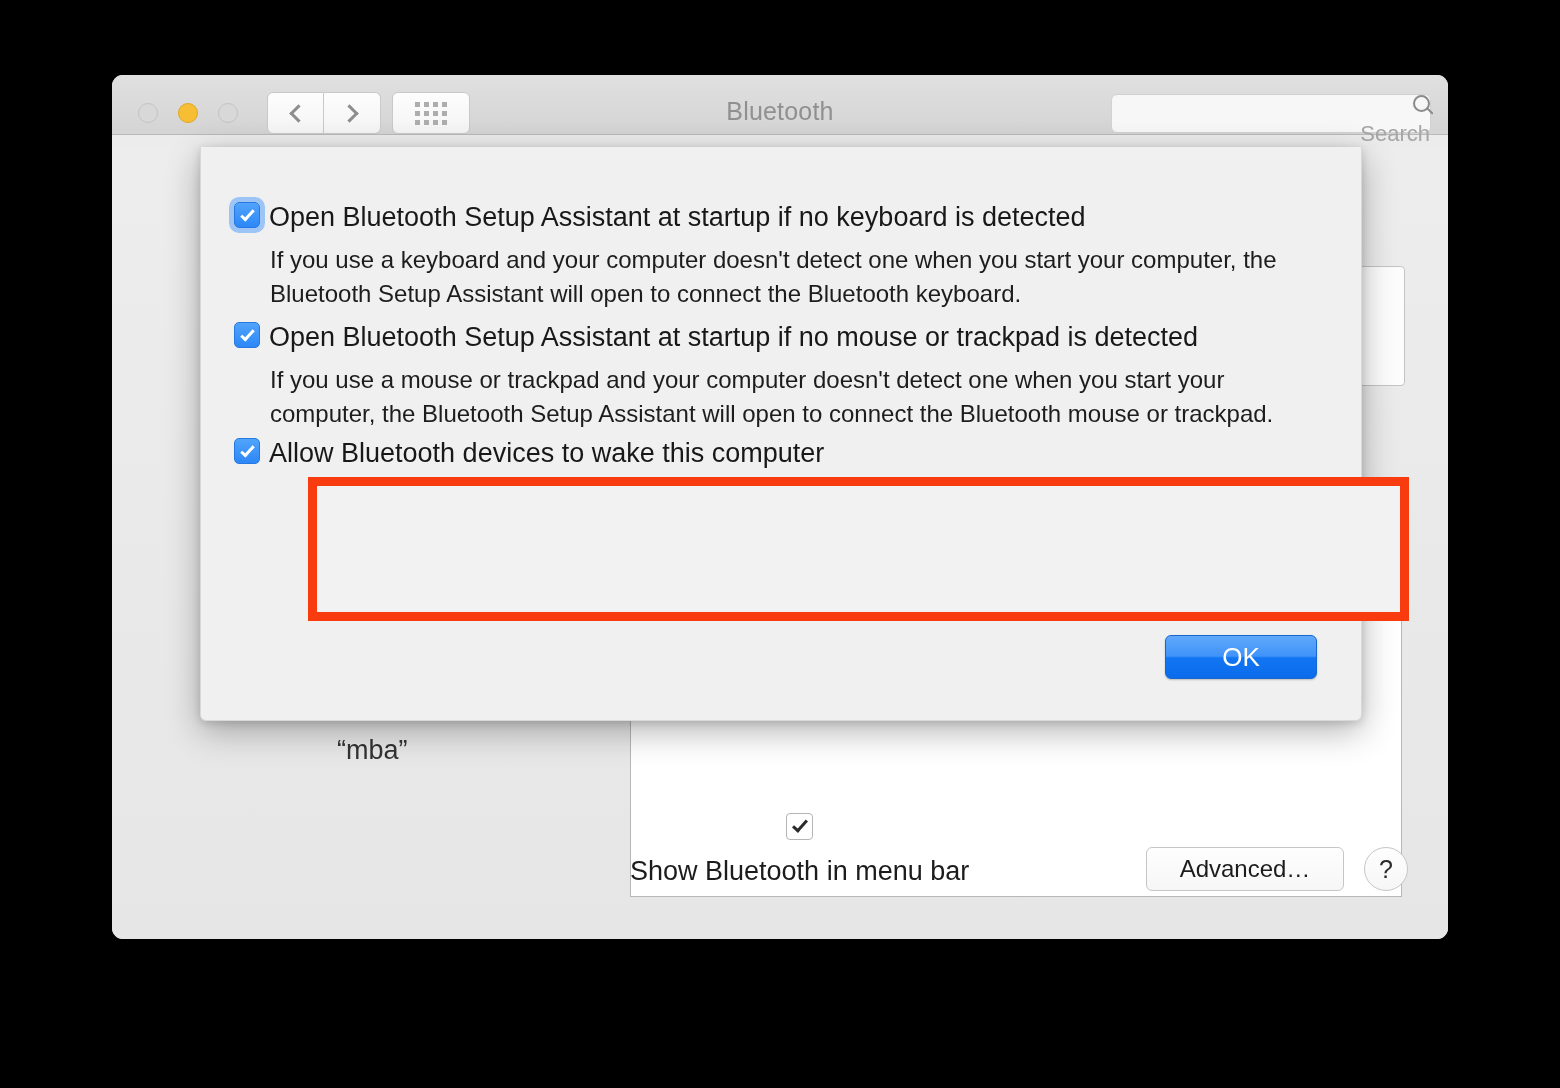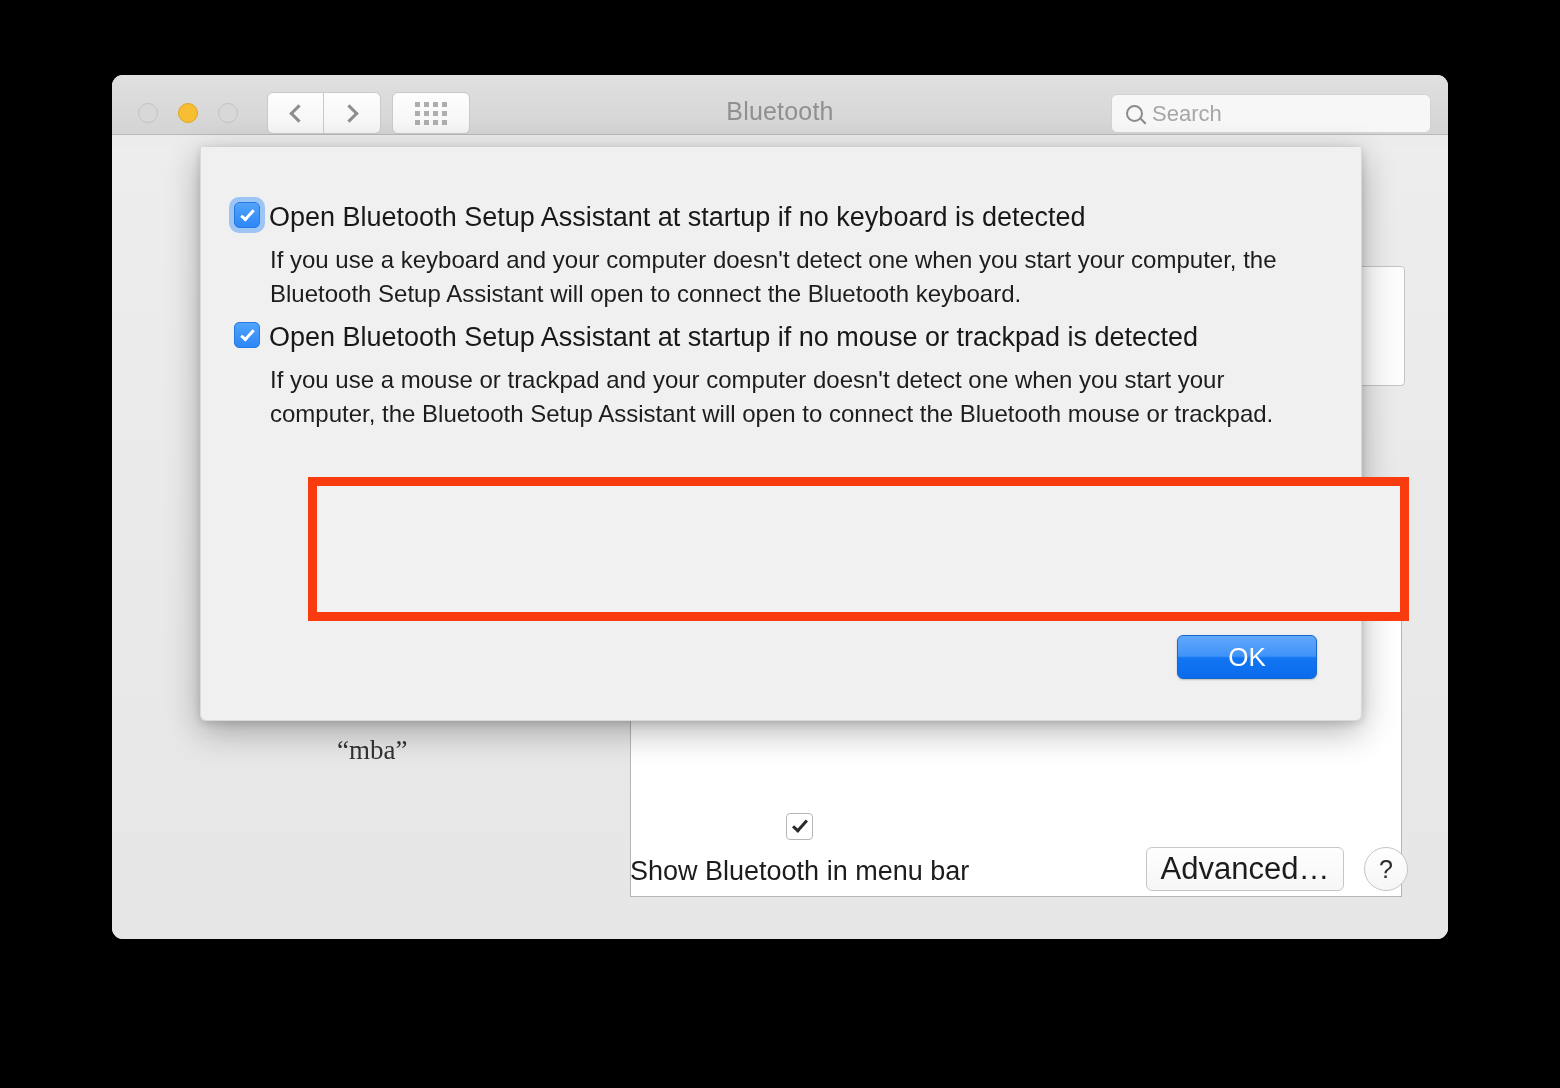--- a/index.html
+++ b/index.html
@@ -59,32 +59,32 @@
   .wintitle {
     position: absolute; left: 0; top: 0; width: 100%; height: 72px;
     display: flex; align-items: center; justify-content: center;
     font-size: 25px; color: #909090; letter-spacing: .2px;
   }
 
   .searchbox {
     position: absolute; right: 17px; top: 19px;
     width: 320px; height: 39px; border-radius: 6px;
     background: #f7f7f7; border: 1px solid #d2d2d2;
-    display: flex; align-items: center; padding-left: 14px; gap: 9px;
+    display: flex; align-items: flex-end; padding-left: 14px; gap: 9px; flex-direction: column;
   }
   .searchbox .mag { width: 17px; height: 17px; border: 2.4px solid #8b8b8b; border-radius: 50%; position: relative; flex: none; }
   .searchbox .mag::after { content:""; position:absolute; width:2.4px; height:8px; background:#8b8b8b; right:-3px; bottom:-5px; transform:rotate(-45deg); border-radius:2px; }
   .searchbox .ph { font-size: 22px; color: #a6a6a6; }
 
   
   .bgcontent { position: absolute; left: 0; top: 72px; width: 100%; bottom: 0;
                background: linear-gradient(to bottom, #ededed 0%, #e9e9e9 55%, #e6e6e6 100%); }
 
   .left-pane { position: absolute; left: 0; top: 0; width: 518px; height: 100%; }
-  .mba-name { position: absolute; left: 225px; top: 588px; font-size: 27px; color: #333; font-family: Liberation Serif, serif; }
+  .mba-name { position: absolute; left: 225px; top: 588px; font-size: 27px; color: #333; }
 
   .devicelist {
     position: absolute; left: 518px; top: 470px;
     width: 772px; height: 280px;
     background: #fff; border: 1px solid #b7b7b7;
   }
   .device-row { position: absolute; left: 0; top: 0; width: 100%; height: 70px; display: flex; align-items: center; }
   .device-icon { width: 62px; height: 40px; margin-left: 48px; position: relative; }
   .device-icon .pod-a, .device-icon .pod-b {
     position: absolute; background: linear-gradient(135deg,#e3e3e3,#c9c9c9);
@@ -109,21 +109,21 @@
   .cb-plain .mk { width: 8px; height: 15px; border-right: 3px solid #2b2b2b; border-bottom: 3px solid #2b2b2b;
                   transform: rotate(42deg); margin-top: -4px; }
   .show-bt .lbl { font-size: 27px; color: #1c1c1c; }
 
   .advanced-btn {
     position: absolute; right: 104px; bottom: 48px;
     width: 198px; height: 44px; border-radius: 6px;
     background: linear-gradient(to bottom,#fefefe,#f6f6f6);
     border: 1px solid #c6c6c6;
     display: flex; align-items: center; justify-content: center;
-    font-size: 31px; color: #1c1c1c;
+    font-size: 24px; color: #1c1c1c;
   }
   .help-btn {
     position: absolute; right: 40px; bottom: 48px;
     width: 44px; height: 44px; border-radius: 50%;
     background: linear-gradient(to bottom,#fefefe,#f6f6f6);
     border: 1px solid #c6c6c6;
     display: flex; align-items: center; justify-content: center;
     font-size: 25px; color: #2b2b2b;
   }
 
@@ -162,21 +162,21 @@
     pointer-events: none;
   }
   .red-mask {
     position: absolute; left: 116px; top: 339px;
     width: 1083px; height: 126px;
     background: #f2f2f2;
   }
 
   .ok-btn {
     position: absolute; right: 44px; bottom: 41px;
-    width: 140px; height: 44px; border-radius: 6px;
+    width: 152px; height: 44px; border-radius: 6px;
     background: linear-gradient(to bottom,#61a8fb 0%, #3f93f9 48%, #1275f2 52%, #0b6ceb 100%);
     border: 1px solid #1667d0;
     display: flex; align-items: center; justify-content: center;
     font-size: 26px; color: #fff;
     box-shadow: 0 1px 2px rgba(0,0,0,.22);
   }
 </style>
 </head>
 <body>
 
@@ -276,20 +276,26 @@
           <span class="mk"></span>
         </span>
         <span class="opt-title">Open Bluetooth Setup Assistant at startup if no keyboard is detected</span>
       </div>
       <div class="opt-desc">If you use a keyboard and your computer doesn't detect one when you start your computer, the Bluetooth Setup Assistant will open to connect the Bluetooth keyboard.</div>
     </div>
 
     <div class="red-mask"></div>
 
     <div class="opt" id="opt3">
+      <div class="opt-head">
+        <span class="cb-blue">
+          <span class="mk"></span>
+        </span>
+        <span class="opt-title">Allow Bluetooth devices to wake this computer</span>
+      </div>
     </div>
 
     <div class="red-box"></div>
 
     <div class="ok-btn">OK</div>
   </div>
 
 </div>
 
 </body></html>

